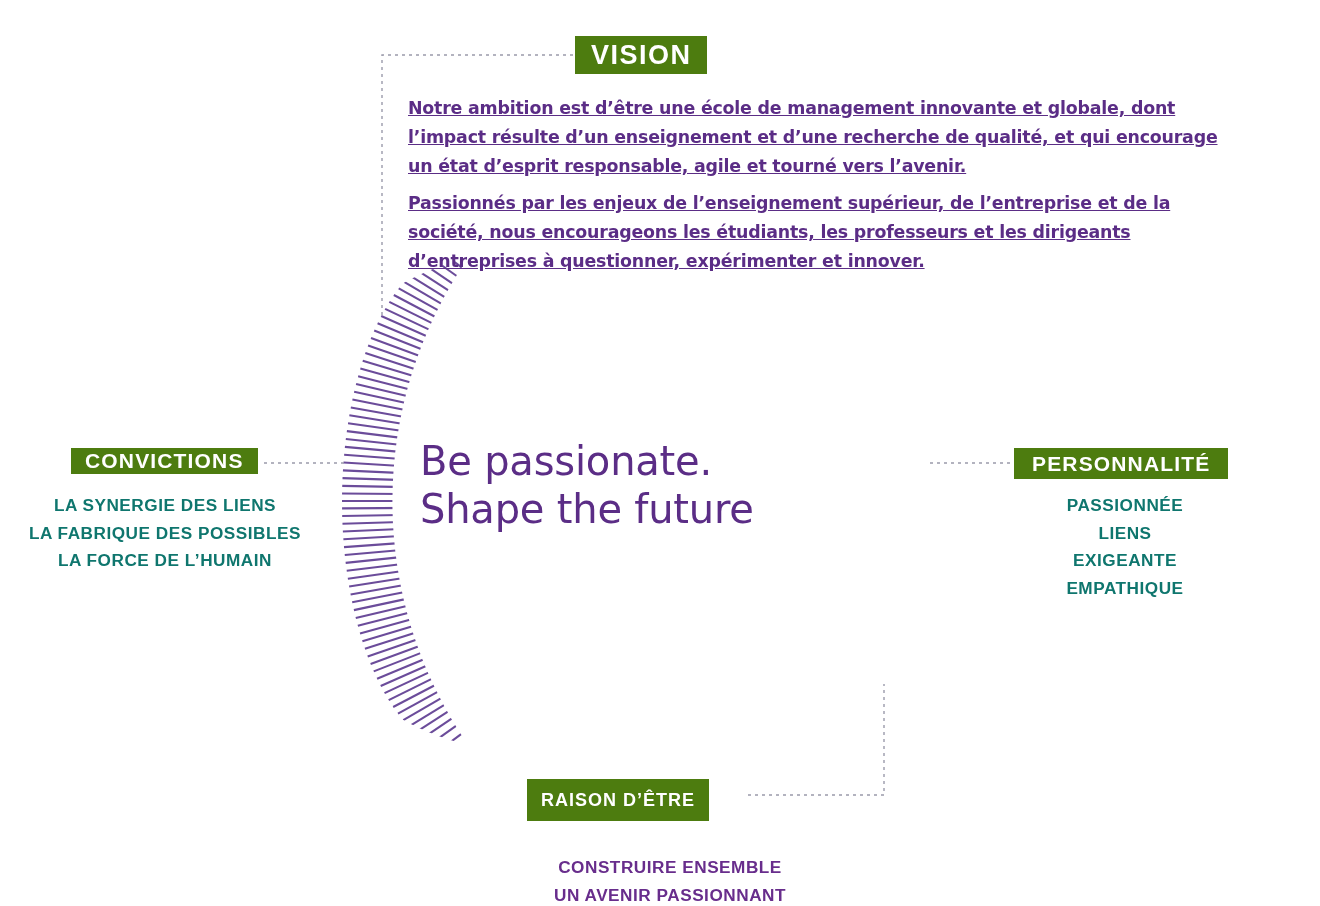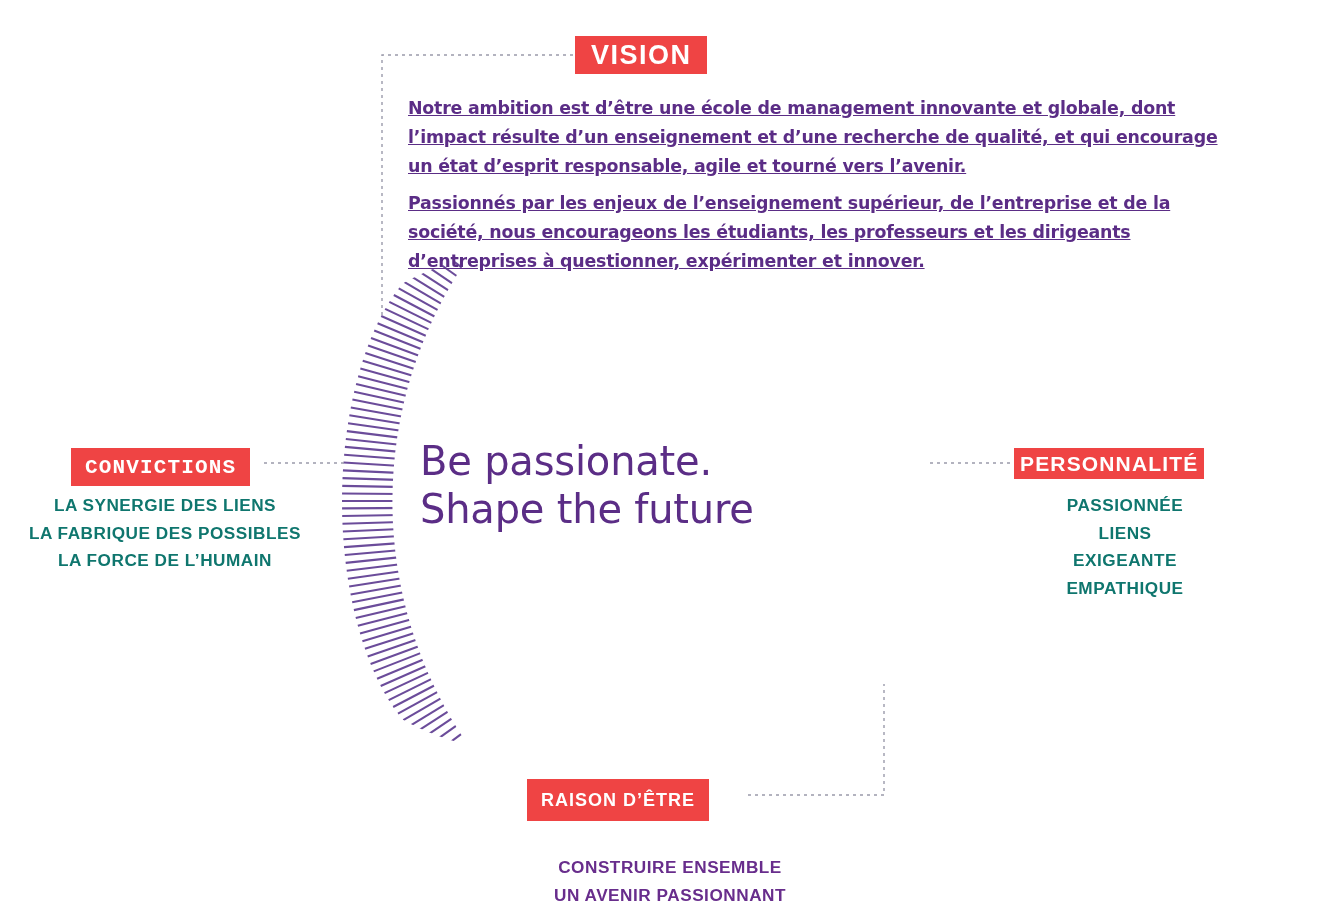--- a/index.html
+++ b/index.html
@@ -16,21 +16,21 @@
   #stage {
     position: relative;
     width: 1320px;
     height: 906px;
     background: #ffffff;
   }
 
   
   .badge {
     position: absolute;
-    background: #ef4444;
+    background: #4d7c0f;
     color: #ffffff;
     font-family: "Liberation Sans", sans-serif;
     font-weight: bold;
     letter-spacing: 0.055em;
     display: flex;
     align-items: center;
     justify-content: center;
     box-sizing: border-box;
     white-space: nowrap;
   }
@@ -38,30 +38,29 @@
   #badge-vision {
     left: 575px;
     top: 36px;
     height: 38px;
     padding: 0 16px;
     font-size: 27px;
   }
   #badge-convictions {
     left: 71px;
     top: 448px;
-    height: 38px;
+    height: 26px;
     padding: 0 14px;
     font-size: 21px;
-    font-family: Liberation Mono, monospace;
   }
   #badge-personnalite {
     left: 1014px;
     top: 448px;
     height: 31px;
-    padding: 0 6px;
+    padding: 0 18px;
     font-size: 21px;
   }
   #badge-raison {
     left: 527px;
     top: 779px;
     height: 42px;
     padding: 0 14px;
     font-size: 18px;
   }
 

